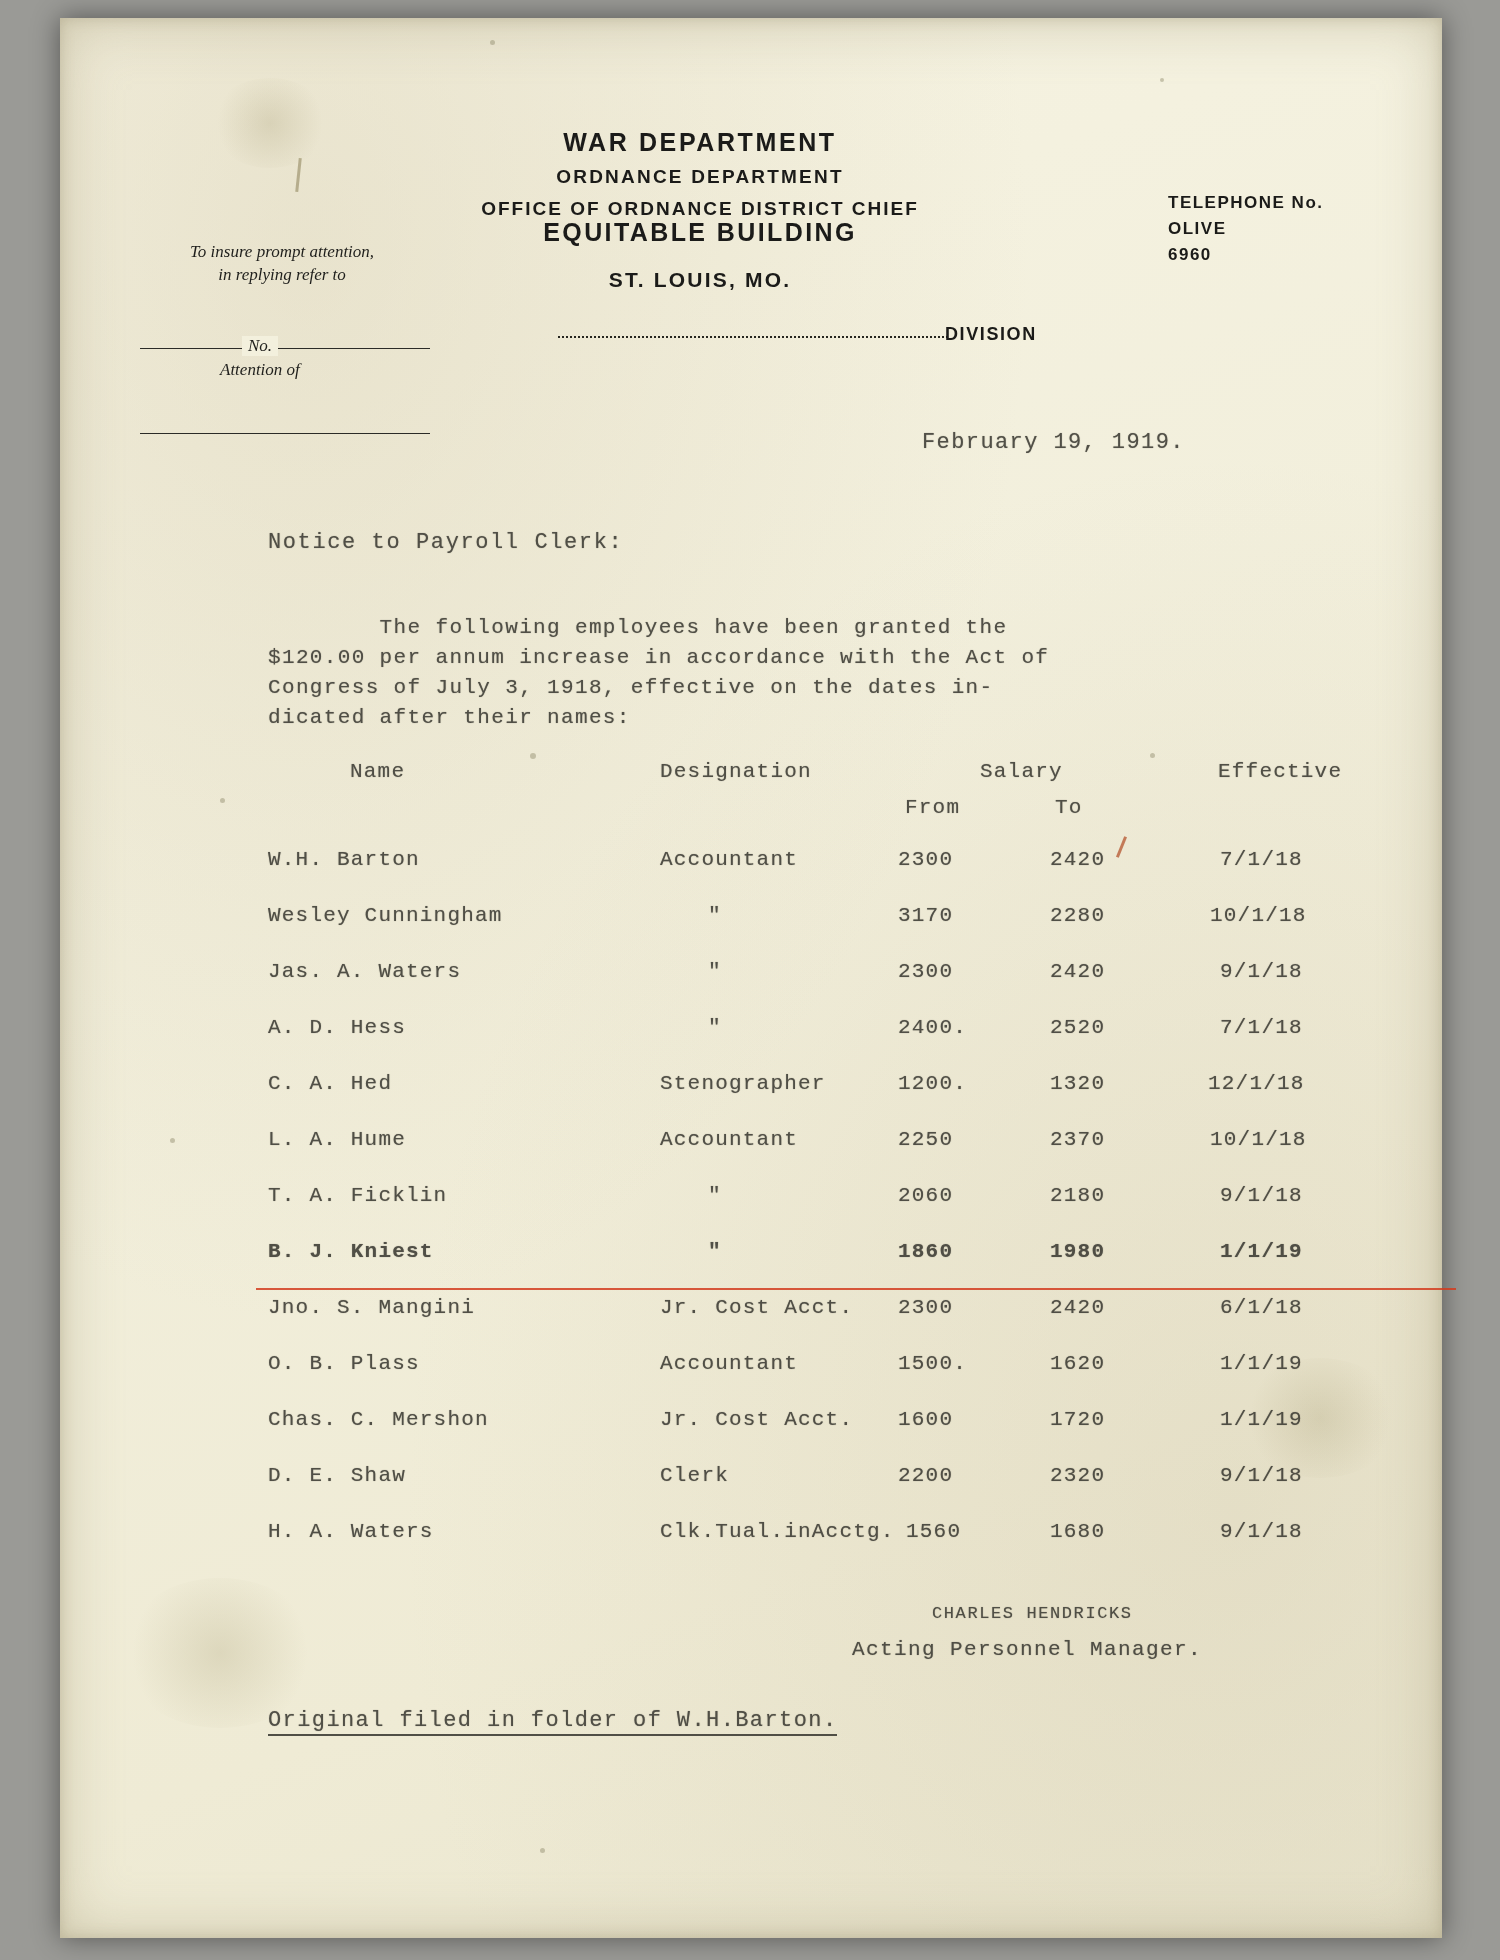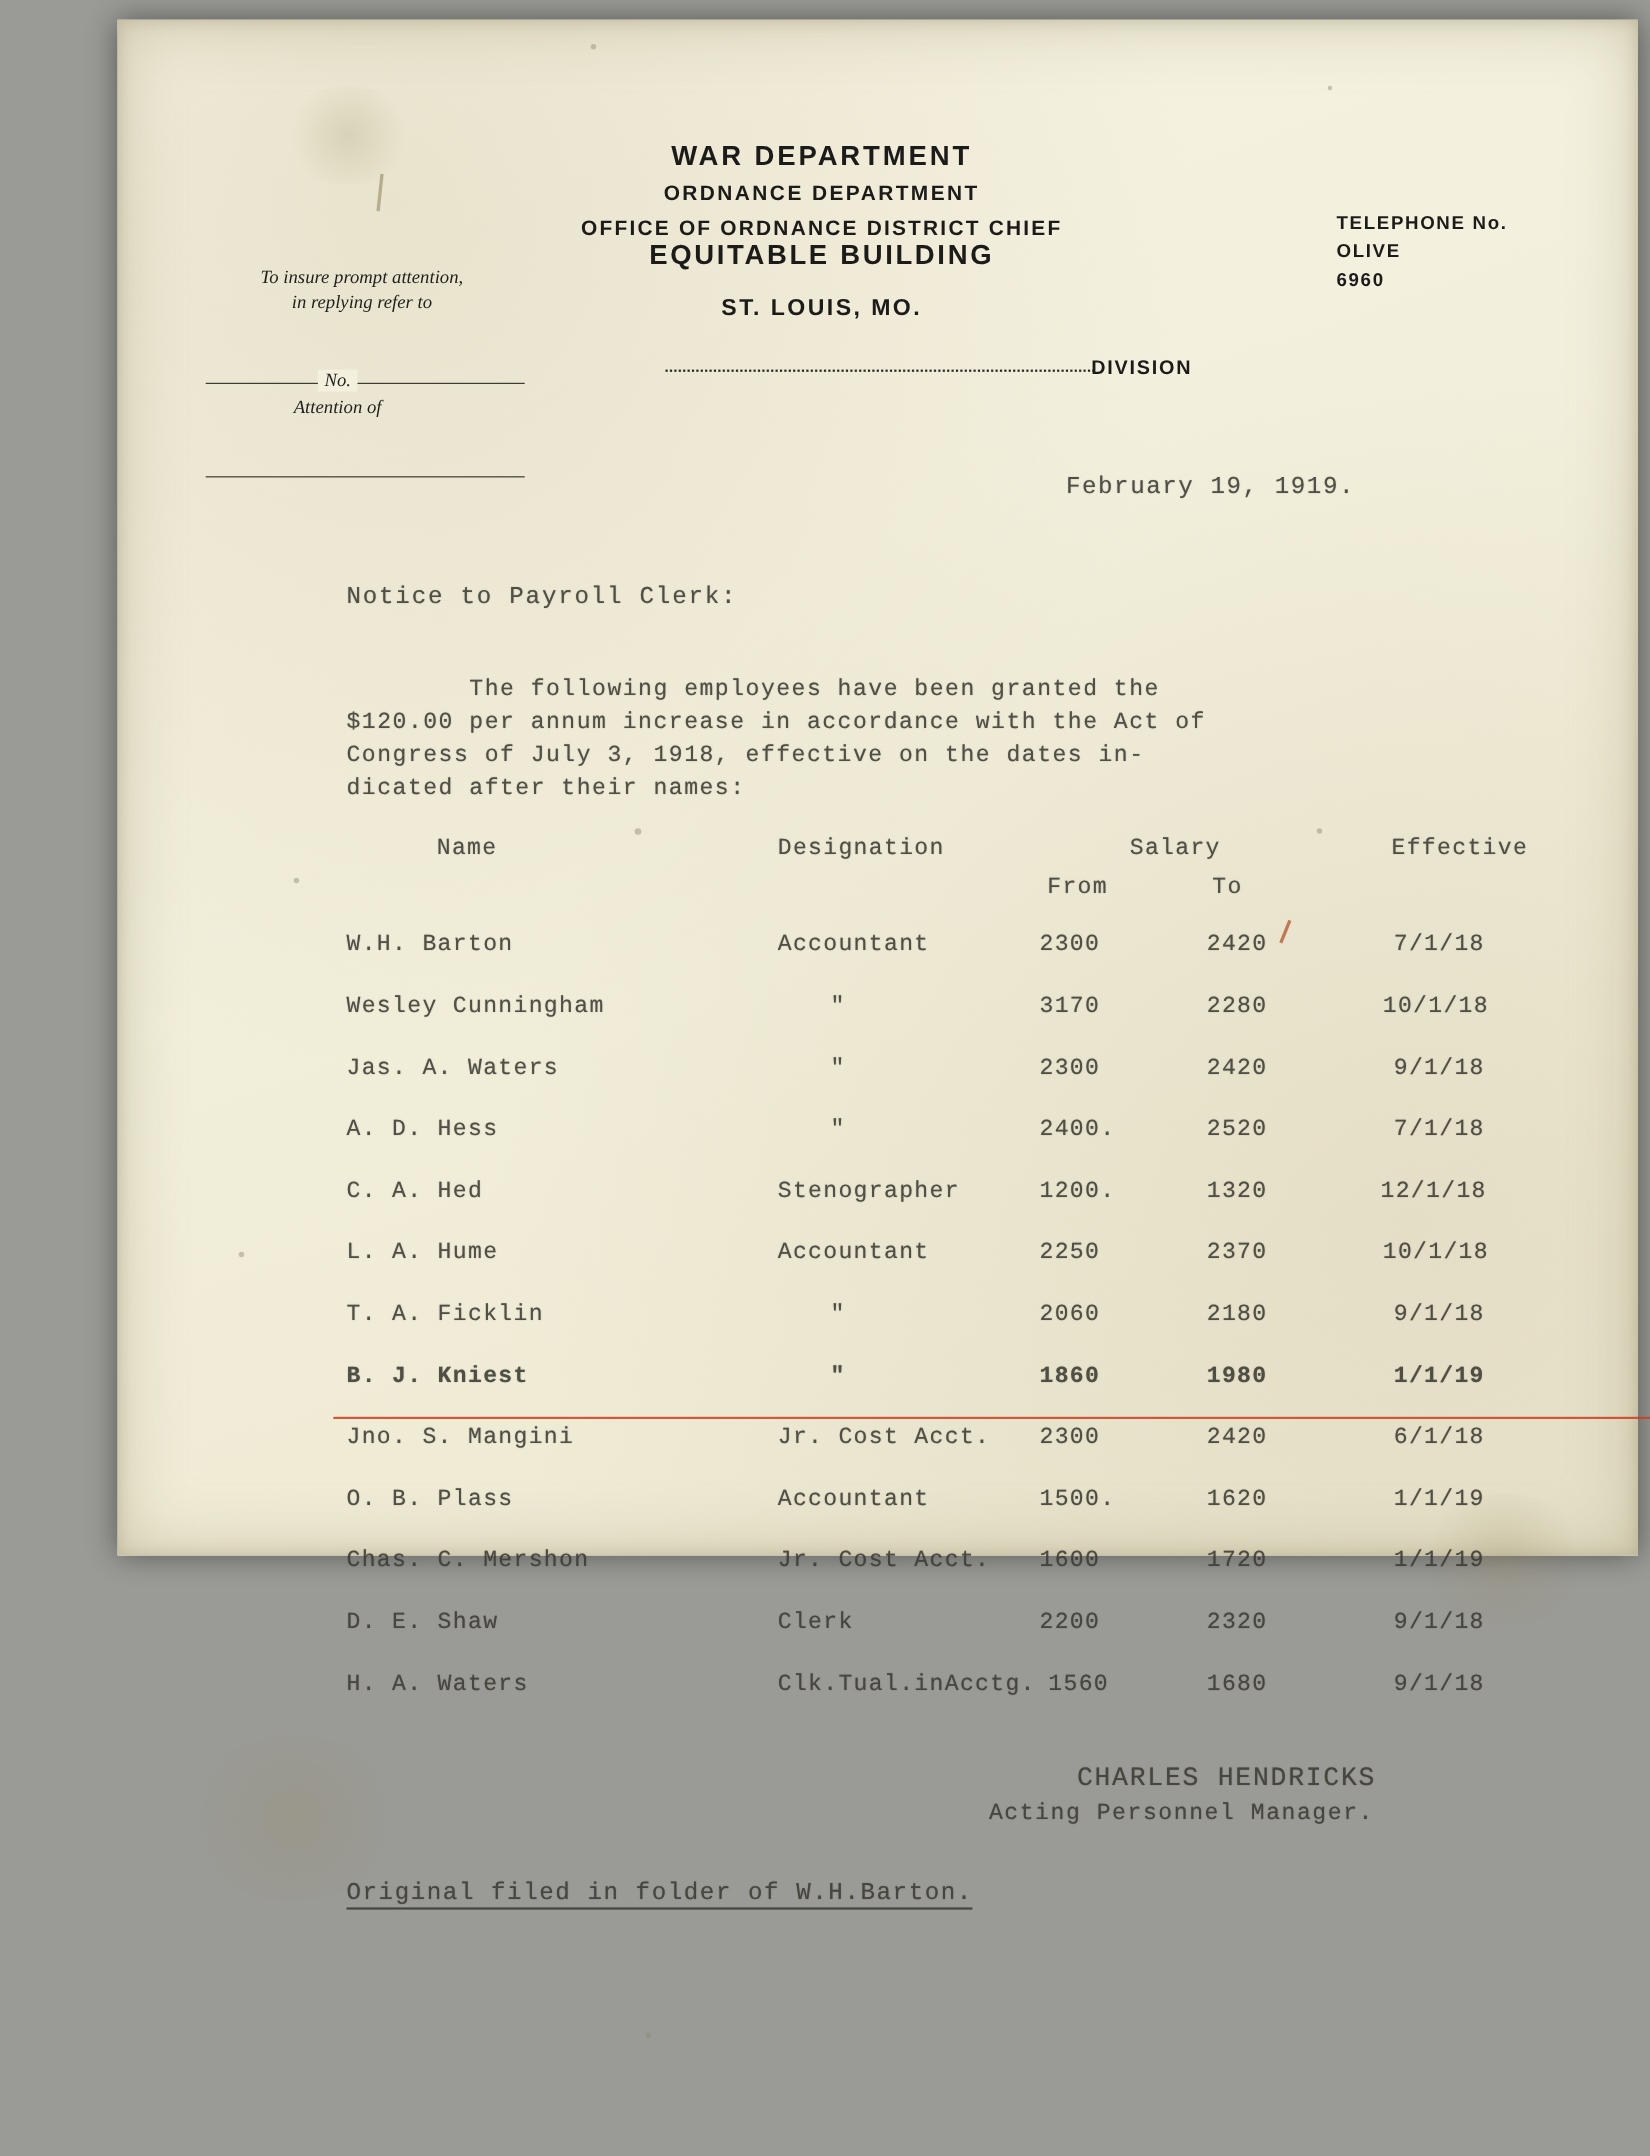--- a/index.html
+++ b/index.html
@@ -19,28 +19,27 @@
     width: 1500px;
     height: 1960px;
     background: #9a9a96;
   }
   
   .sheet {
     position: absolute;
     left: 60px;
     top: 18px;
     width: 1382px;
-    height: 1396px;
+    height: 1920px;
     background: #f4f1de;
     background-image:
       radial-gradient(ellipse at 18% 12%, rgba(210,200,170,0.35) 0%, rgba(210,200,170,0) 45%),
       radial-gradient(ellipse at 85% 78%, rgba(205,195,165,0.30) 0%, rgba(205,195,165,0) 50%),
       linear-gradient(160deg, #f6f3e2 0%, #f2efdc 40%, #efebd5 75%, #eae6cf 100%);
     box-shadow: 0 0 26px rgba(0,0,0,0.45);
-    margin-left: 47px;
   }
   .sheet:before {
     
     content: "";
     position: absolute;
     left: 0; top: 0; right: 0; bottom: 0;
     box-shadow: inset 0 0 60px rgba(160,150,115,0.45), inset 0 0 14px rgba(140,130,100,0.35);
     pointer-events: none;
   }
   .paper-inner {
@@ -180,21 +179,21 @@
     position: absolute;
     left: 196px;
     top: 1270px;
     width: 1200px;
     height: 2px;
     background: #d23c1e;
     opacity: 0.85;
   }
 
   .sig-name {
-    left: 872px; top: 1586px; font-size: 24px; letter-spacing: 1.6px;
+    left: 872px; top: 1586px; font-size: 17px; letter-spacing: 1.6px;
   }
   .sig-title {
     left: 792px; top: 1620px; font-size: 21px; letter-spacing: 1.4px;
   }
   .footnote {
     left: 208px; top: 1690px; font-size: 22px; letter-spacing: 1.4px;
     border-bottom: 2px solid #3b3a33;
     padding-bottom: 1px;
   }
 

